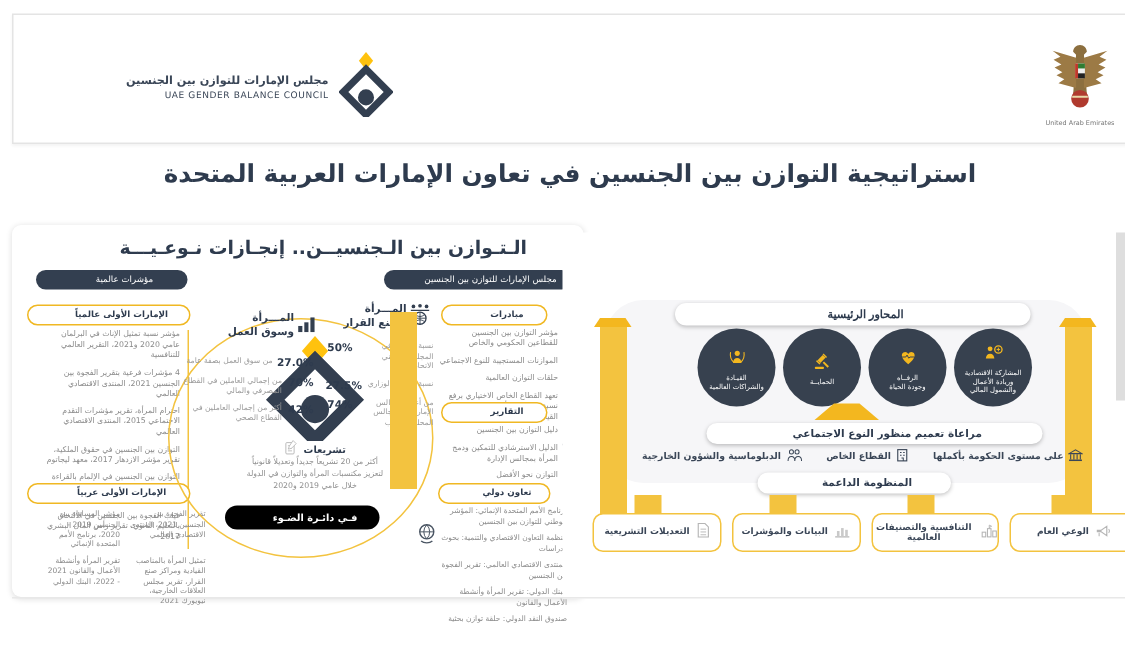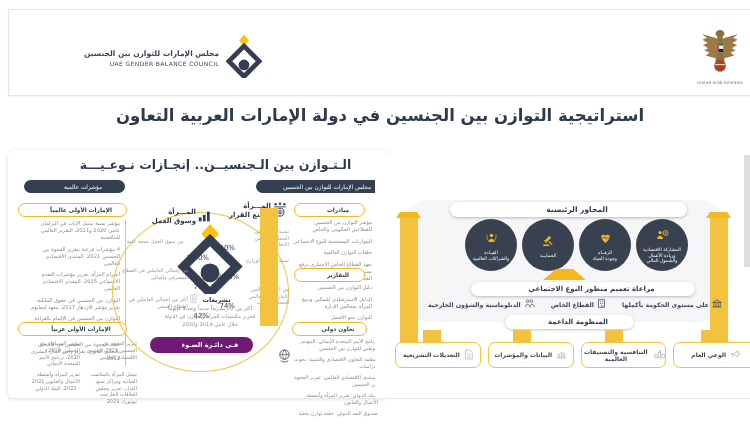--- a/index.html
+++ b/index.html
@@ -34,27 +34,27 @@
              direction:rtl;font-size:5.8px;}
   .tiny-list{direction:rtl;color:#8a8a8a;font-size:5.2px;line-height:1.35;text-align:right;}
   .tiny-list .it{margin-bottom:4.5px;padding-right:5px;}
   .spine-r{border-right:1px solid #f3c33f;}
   .af-grid{display:grid;grid-template-columns:1fr 1fr;gap:4px 6px;direction:rtl;
            color:#8a8a8a;font-size:5px;line-height:1.35;text-align:right;}
   .stat-head{display:flex;direction:rtl;gap:2px;align-items:flex-start;color:#2e3b4e;}
   .stat-title{font-weight:bold;font-size:7px;line-height:1.25;white-space:pre-line;text-align:right;}
   .stat-rows{display:flex;flex-direction:column;gap:5px;}
   .srow{display:flex;direction:rtl;gap:3px;align-items:flex-start;}
-  .sval{color:#2e3b4e;font-weight:normal;font-size:7px;min-width:18px;margin-top:16px;}
+  .sval{color:#2e3b4e;font-weight:bold;font-size:7px;min-width:18px;}
   .slab{color:#9a9a9a;font-size:5.1px;line-height:1.3;flex:1;text-align:right;}
   .circle-outline{border:1px solid #f3c33f;border-radius:50%;}
   .leg-row{display:flex;direction:rtl;align-items:center;justify-content:center;gap:3px;
            color:#2e3b4e;font-weight:bold;font-size:6.5px;}
   .leg-text{direction:rtl;text-align:center;color:#8f8f8f;font-size:5.2px;line-height:1.5;}
-  .spot-pill{background:#701a75;color:#fff;border-radius:9px;display:flex;align-items:center;
+  .spot-pill{background:#000000;color:#fff;border-radius:9px;display:flex;align-items:center;
              justify-content:center;font-size:6.5px;font-weight:bold;direction:rtl;}
   
   .rp-container{background:#f6f6f8;border-radius:26px;}
   .white-pill{background:#fff;border-radius:9px;box-shadow:0 1px 3px rgba(0,0,0,.25);
               display:flex;align-items:center;justify-content:center;direction:rtl;
               color:#2e3b4e;font-weight:bold;}
   .circles-row{display:flex;direction:rtl;gap:5px;}
   .pillar-circle{width:52px;height:52px;border-radius:50%;background:#37414f;color:#fff;
                  display:flex;flex-direction:column;align-items:center;justify-content:center;
                  gap:2px;text-align:center;}
@@ -103,21 +103,21 @@
         <rect x="27" y="22" width="3" height="15" fill="#c0392b"></rect>
         <rect x="30" y="22" width="7" height="5" fill="#2e7d32"></rect>
         <rect x="30" y="32" width="7" height="5" fill="#222"></rect>
         <circle cx="32" cy="58" r="9" fill="#b03a2e"></circle>
         <path d="M24 56h16" stroke="#e9d8a6" stroke-width="2"></path>
       </svg>
       <div class="emblem-caption">United Arab Emirates</div>
     </div>
   </div>
 
-  <div class="abs page-title">استراتيجية التوازن بين الجنسين في دولة الإمارات العربية التعاون</div>
+  <div class="abs page-title">استراتيجية التوازن بين الجنسين في تعاون الإمارات العربية المتحدة</div>
 
   <div class="abs left-card">
     <div class="abs lp-title">الـتـوازن بين الـجنسيــن.. إنجـازات نـوعـيـــة</div>
 
     <div class="abs pill-dark" style="right:8px;top:30px;width:108px;height:13px;">مجلس الإمارات للتوازن بين الجنسين</div>
     <div class="abs pill-dark" style="left:16px;top:30px;width:84px;height:13px;">مؤشرات عالمية</div>
 
     <div class="abs pill-gold" style="left:10px;top:53px;width:90px;height:12px;">الإمارات الأولى عالمياً</div>
     <div class="abs tiny-list spine-r" style="left:6px;top:70px;width:94px;">
       <div class="it">مؤشر نسبة تمثيل الإناث في البرلمان عامي 2020 و2021، التقرير العالمي للتنافسية</div>
@@ -265,21 +265,21 @@
   </div>
 
   <div class="abs right-card">
     <div class="abs rp-container" style="left:28px;top:45px;width:305px;height:122px;"></div>
 
     <div class="abs arrow-head" style="left:21px;top:57px;"></div>
     <div class="abs side-arrow" style="left:24.5px;top:63px;height:144px;"></div>
     <div class="abs arrow-head" style="left:331px;top:57px;"></div>
     <div class="abs side-arrow" style="left:334.5px;top:63px;height:144px;"></div>
 
-    <div class="abs white-pill" style="left:75px;top:47px;width:220px;height:15px;font-size:7.5px;">المحاور الرئيسية</div>
+    <div class="abs white-pill" style="left:75px;top:47px;width:220px;height:15px;font-size:7.5px;font-family:Liberation Serif, serif;">المحاور الرئيسية</div>
 
     <div class="abs circles-row" style="left:70px;top:64px;width:226px;">
       <div class="pillar-circle">
         <span>
           <svg width="13" height="12" viewBox="0 0 16 14">
             <circle cx="5" cy="4" r="2" fill="#f3b71f"></circle>
             <path d="M1.5 12c0-2.4 1.6-4 3.5-4s3.5 1.6 3.5 4z" fill="#f3b71f"></path>
             <circle cx="11.8" cy="4.5" r="3" fill="none" stroke="#f3b71f" stroke-width="1.1"></circle>
             <path d="M11.8 3v3 M10.4 4.5h2.8" stroke="#f3b71f" stroke-width=".8"></path>
           </svg>

